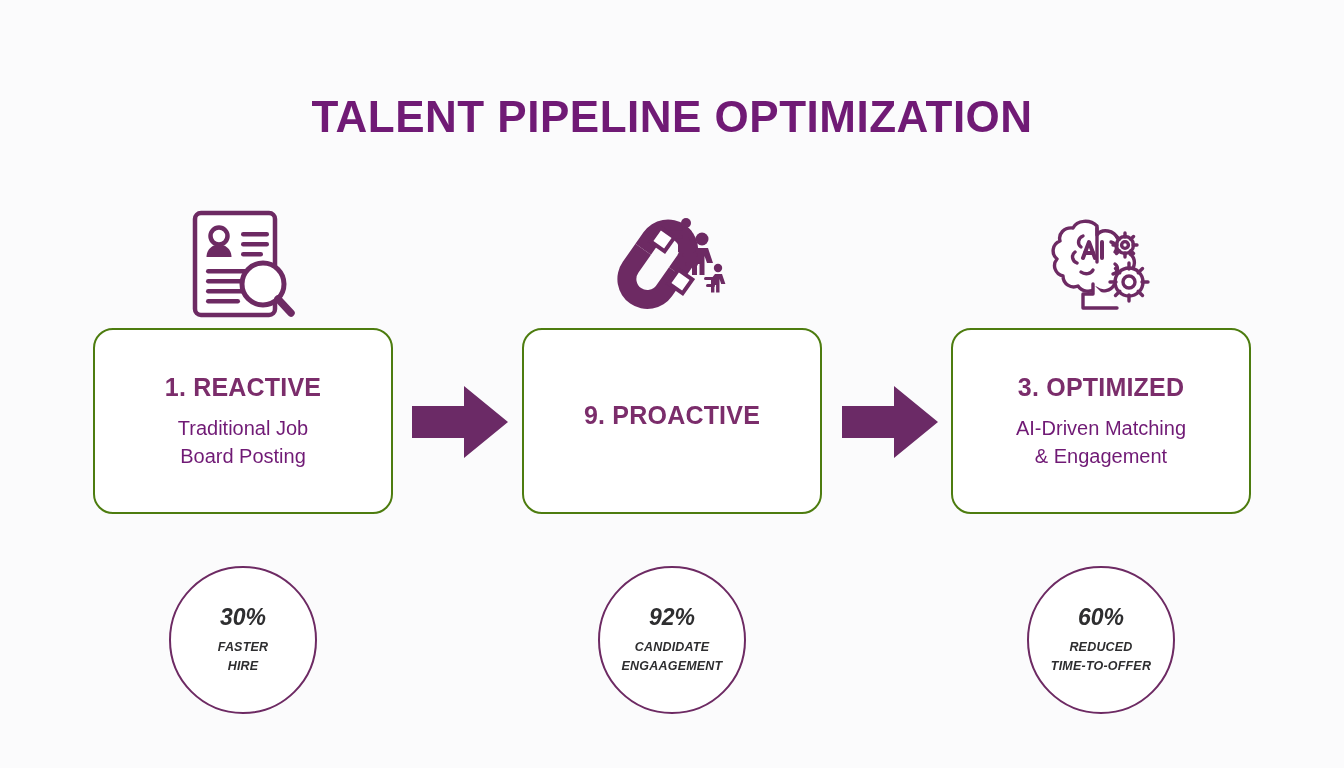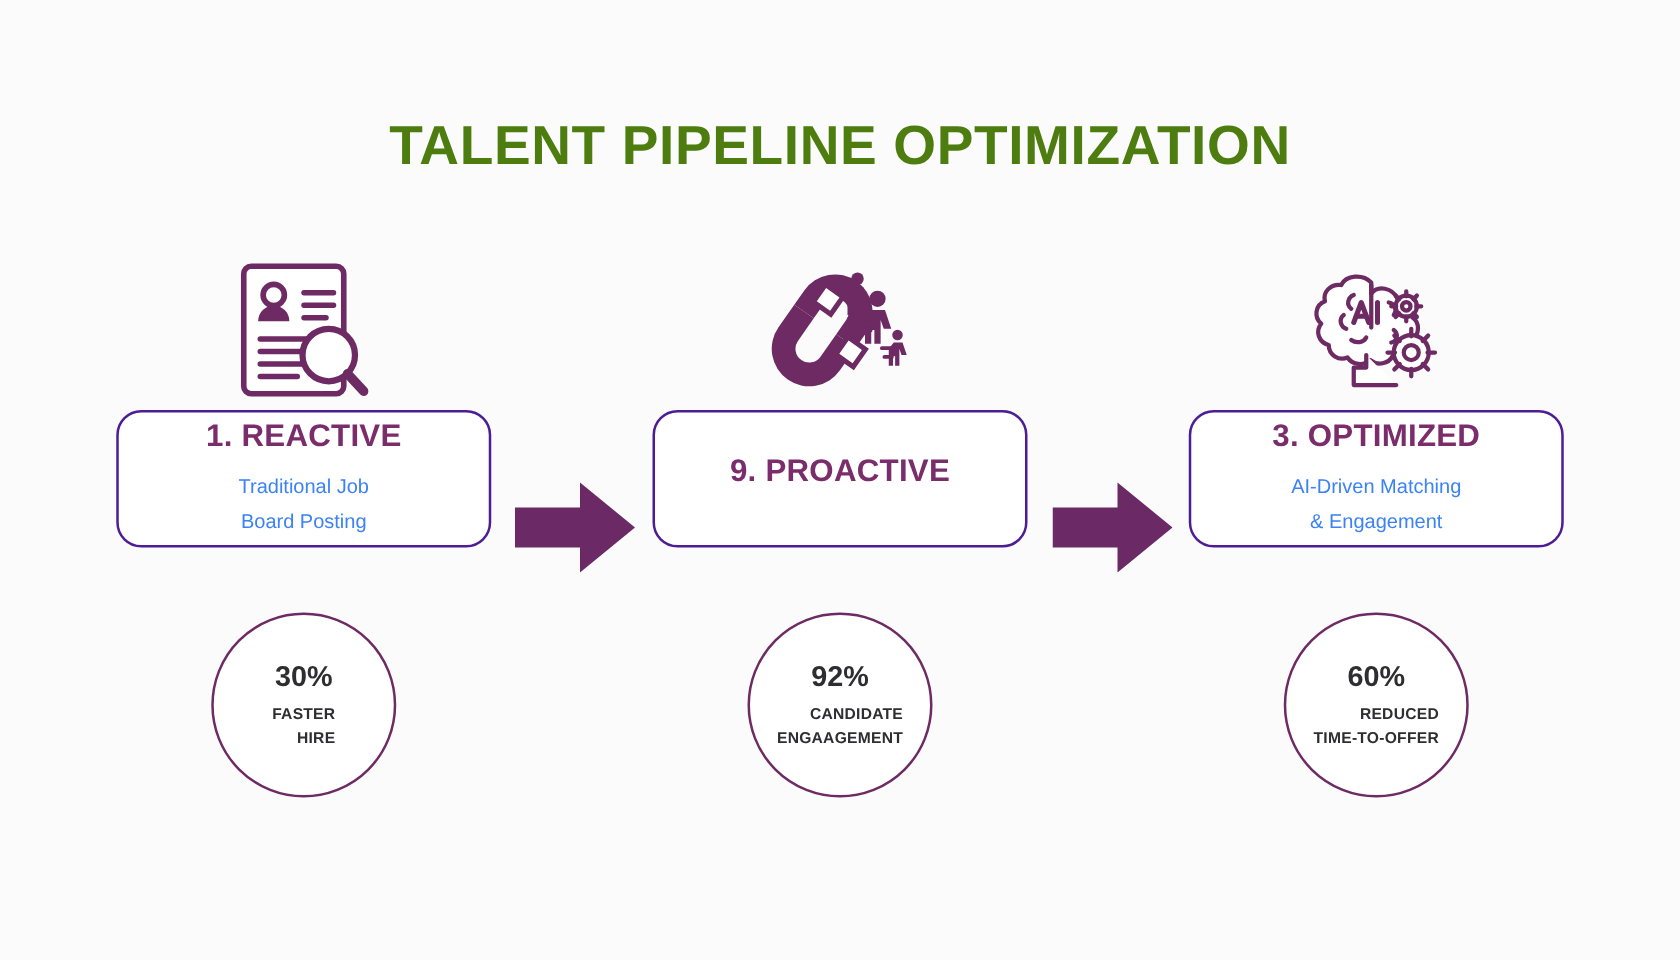--- a/index.html
+++ b/index.html
@@ -24,21 +24,21 @@
   
   .title {
     position: absolute;
     top: 92px;
     left: 0;
     width: 1344px;
     text-align: center;
     font-size: 44px;
     font-weight: bold;
     letter-spacing: 0.5px;
-    color: #4d7c0f;
+    color: #701a75;
     white-space: nowrap;
   }
 
   
   .column {
     position: absolute;
     top: 200px;
     width: 300px;
   }
   .col-1 { left: 93px; }
@@ -51,42 +51,42 @@
     display: flex;
     align-items: center;
     justify-content: center;
   }
   .icon-wrap svg { display: block; }
 
   
   .stage-card {
     box-sizing: border-box;
     width: 300px;
-    height: 110px;
-    border: 2px solid #4c1d95;
+    height: 186px;
+    border: 2px solid #4d7c0f;
     border-radius: 20px;
     background: #ffffff;
     display: flex;
     flex-direction: column;
     align-items: center;
     justify-content: center;
     padding: 6px 10px;
   }
   .stage-title {
     font-size: 25px;
     font-weight: bold;
     color: #7b2d6b;
     margin-bottom: 12px;
     letter-spacing: 0.2px;
     white-space: nowrap;
   }
   .stage-desc {
-    font-size: 16px;
+    font-size: 20px;
     line-height: 28px;
-    color: #3b82f6;
+    color: #701a75;
     text-align: center;
     white-space: pre-line;
   }
 
   
   .arrow {
     position: absolute;
     top: 383px;
     width: 96px;
     height: 78px;
@@ -104,33 +104,34 @@
     box-sizing: border-box;
     width: 148px;
     height: 148px;
     border: 2px solid #6d2a63;
     border-radius: 50%;
     background: #ffffff;
     display: flex;
     flex-direction: column;
     align-items: center;
     justify-content: center;
+    font-style: italic;
   }
   .stat-value {
     font-size: 23px;
     font-weight: bold;
     color: #2e2e30;
     margin-bottom: 7px;
   }
   .stat-label {
     font-size: 12.5px;
     font-weight: bold;
     line-height: 19px;
     color: #2e2e30;
-    text-align: right;
+    text-align: center;
     letter-spacing: 0.2px;
     white-space: pre-line;
   }
 </style>
 </head>
 <body>
 
 <div id="infographic">
 
   <div class="title">TALENT PIPELINE OPTIMIZATION</div>

